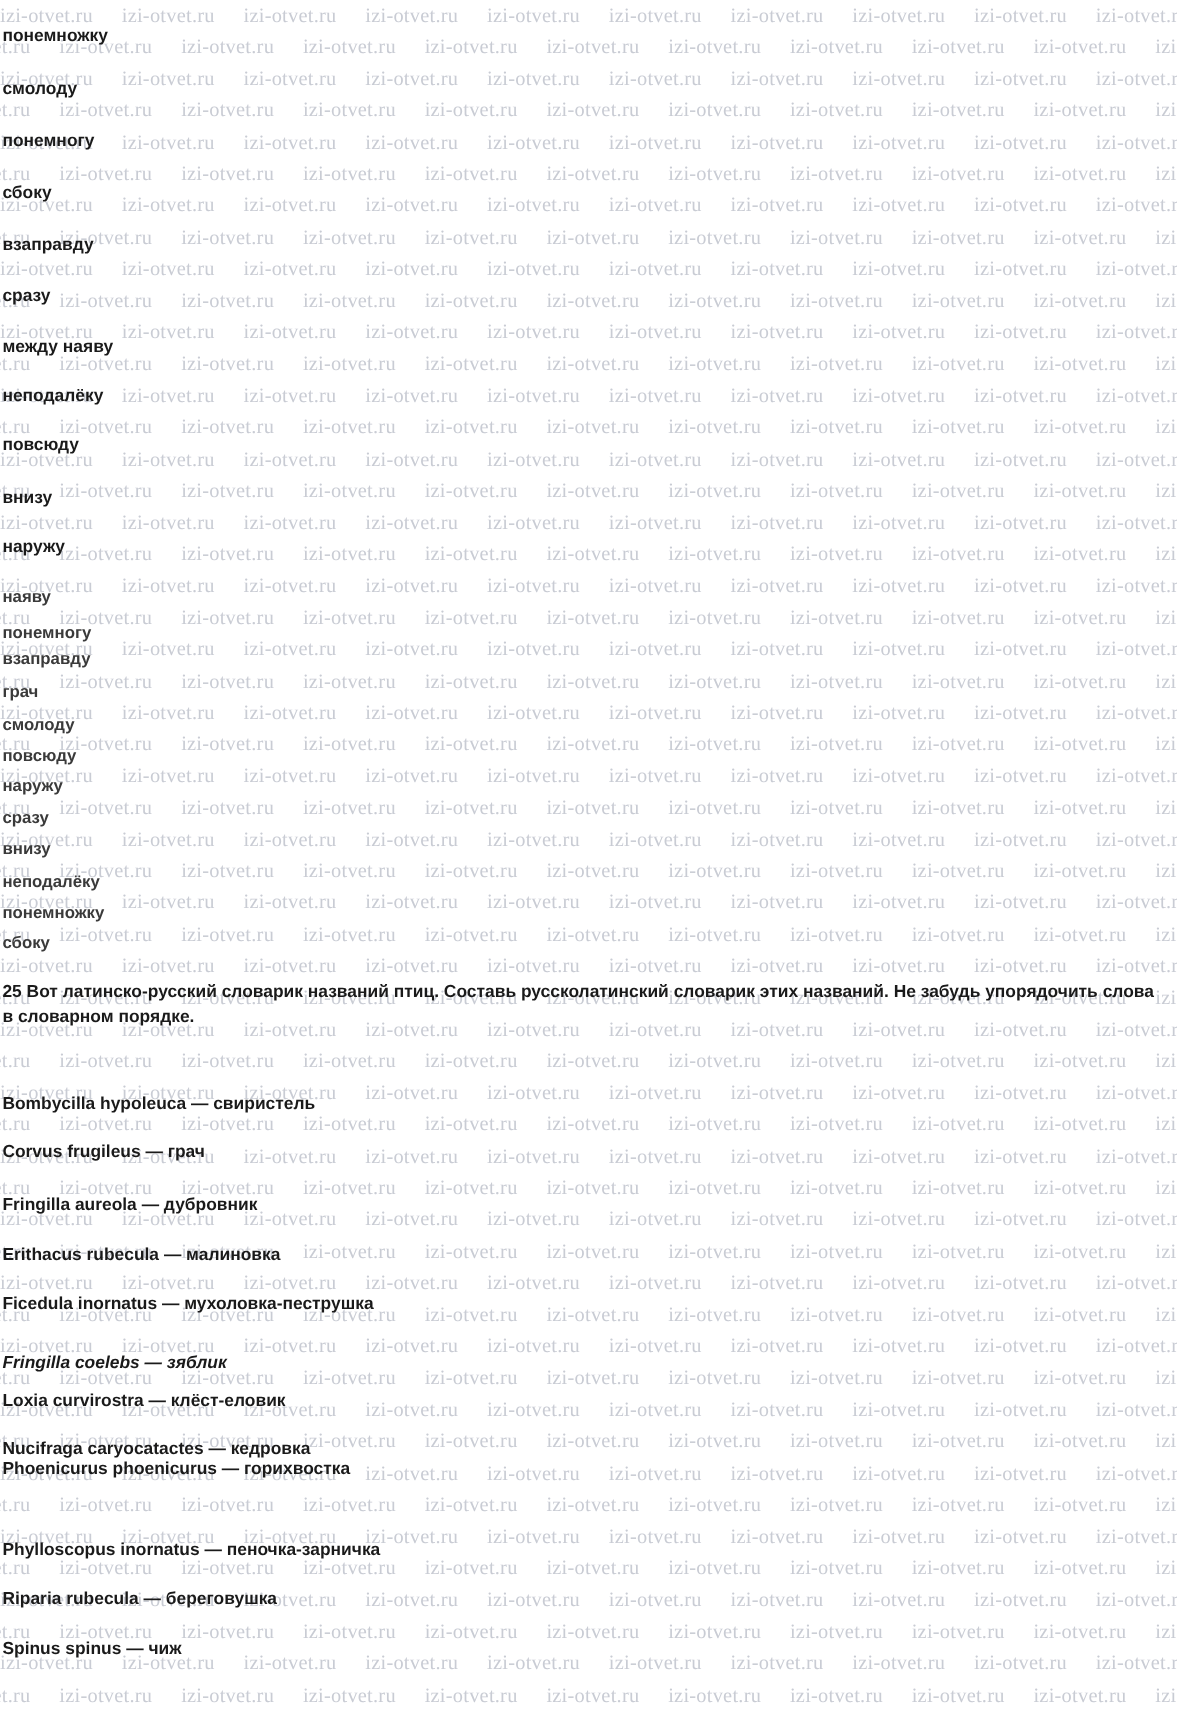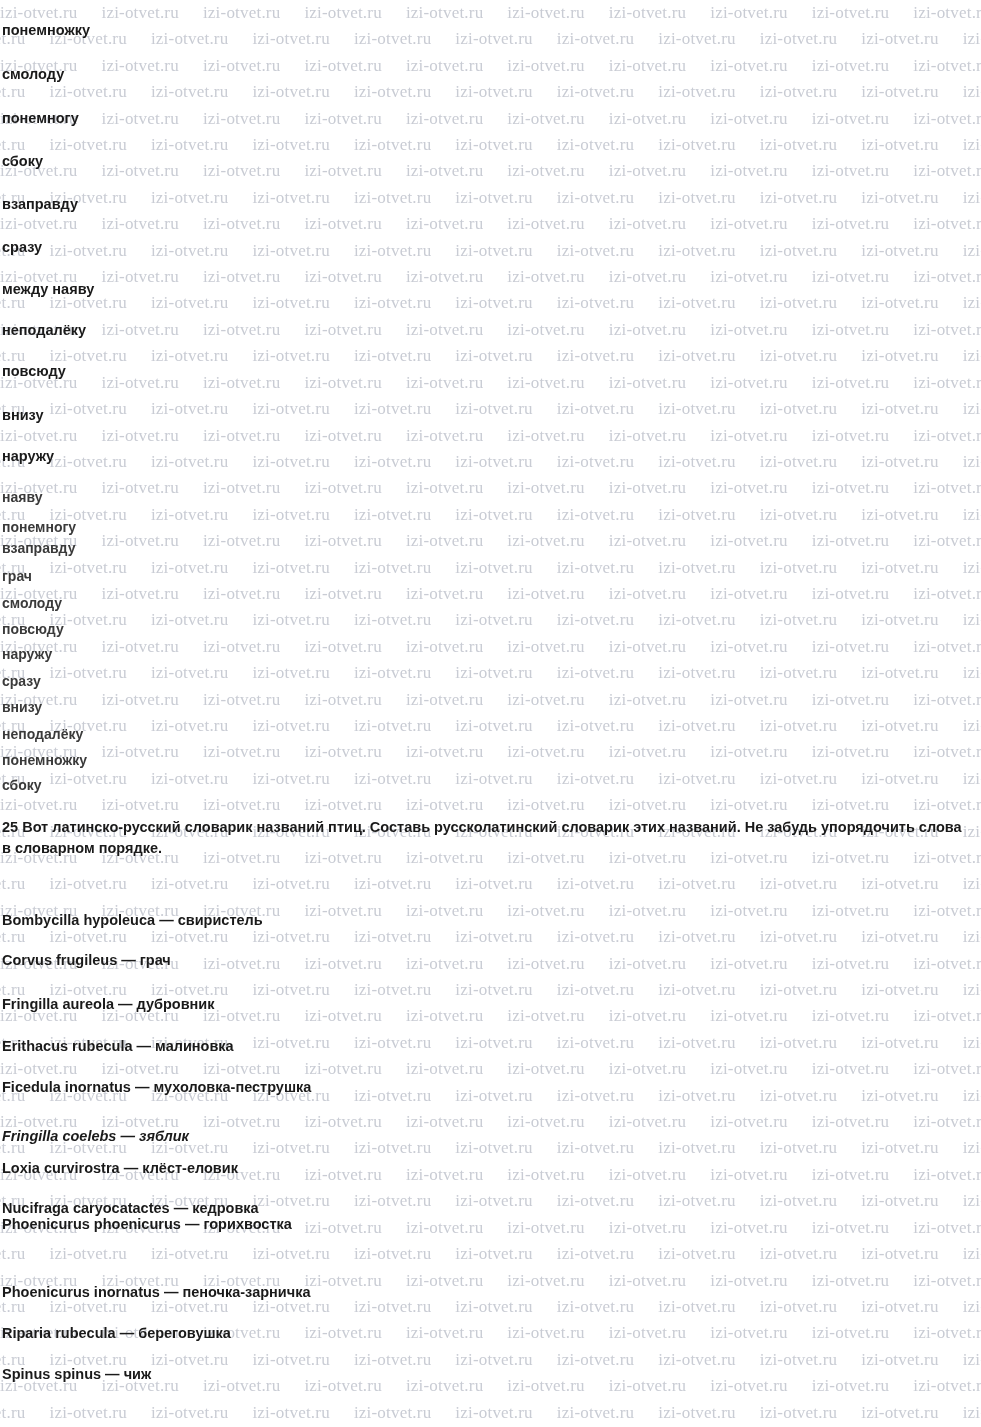--- a/index.html
+++ b/index.html
@@ -153,19 +153,19 @@
 
   <div class="line bold" style="top:912px;">Bombycilla hypoleuca — свиристель</div>
   <div class="line bold" style="top:952px;">Corvus frugileus — грач</div>
   <div class="line bold" style="top:996px;">Fringilla aureola — дубровник</div>
   <div class="line bold" style="top:1038px;">Erithacus rubecula — малиновка</div>
   <div class="line bold" style="top:1079px;">Ficedula inornatus — мухоловка-пеструшка</div>
   <div class="line bold" style="top:1128px;font-style:italic;">Fringilla coelebs — зяблик</div>
   <div class="line bold" style="top:1160px;">Loxia curvirostra — клёст-еловик</div>
   <div class="line bold" style="top:1200px;">Nucifraga caryocatactes — кедровка</div>
   <div class="line bold" style="top:1216px;">Phoenicurus phoenicurus — горихвостка</div>
-  <div class="line bold" style="top:1284px;">Phoenicurus inornatus — пеночка-зарничка</div>
+  <div class="line bold" style="top:1284px;">Phylloscopus inornatus — пеночка-зарничка</div>
   <div class="line bold" style="top:1325px;">Riparia rubecula — береговушка</div>
   <div class="line bold" style="top:1366px;">Spinus spinus — чиж</div>
 
   <div class="line plain" style="top:1427px;">Русско-латинский словарик в алфавитном порядке.</div>
 
 </div>
 
 </body></html>

